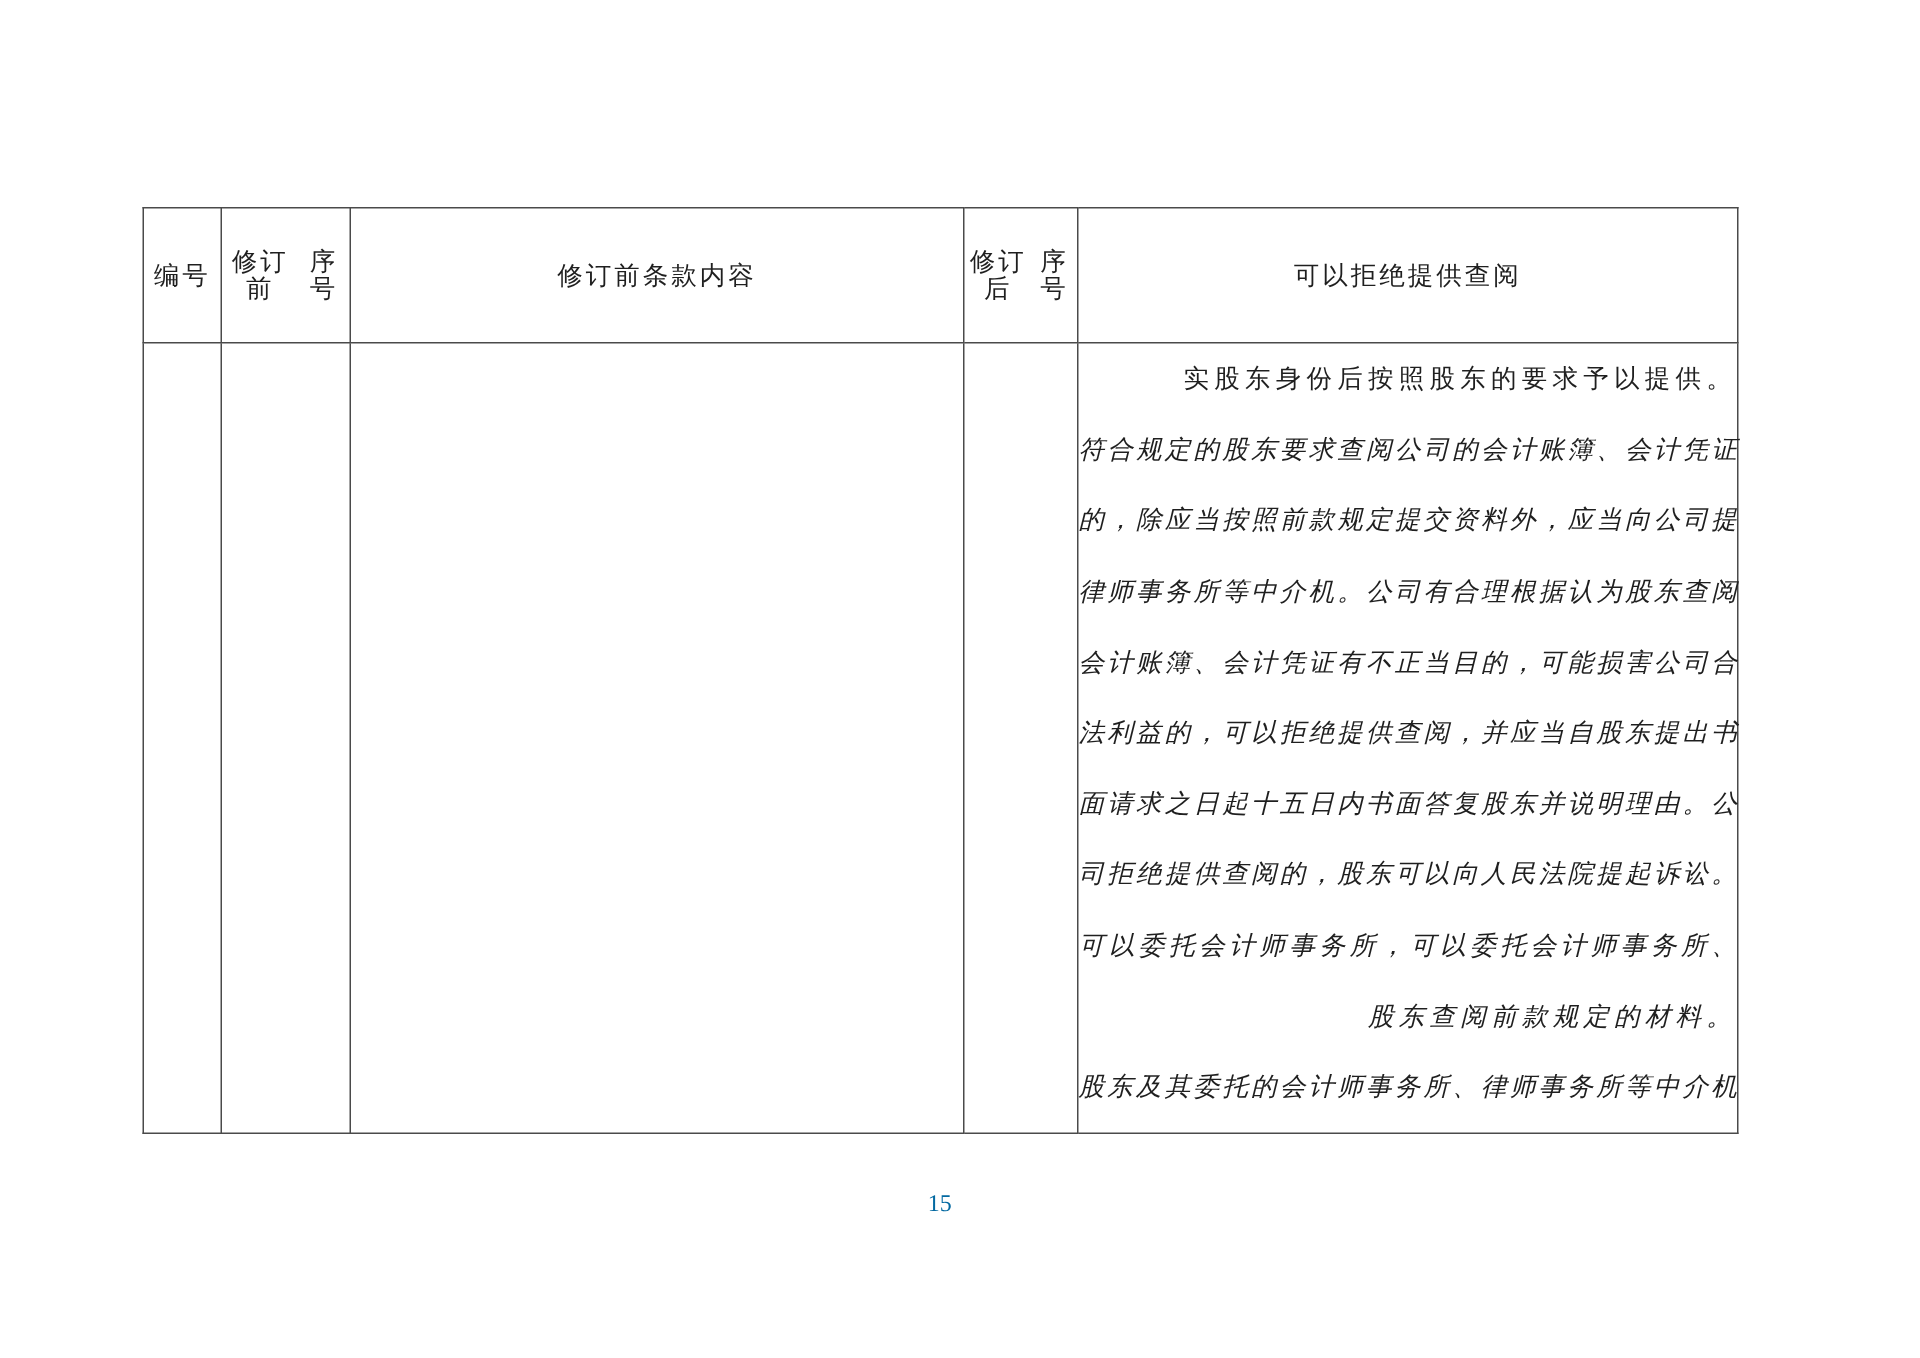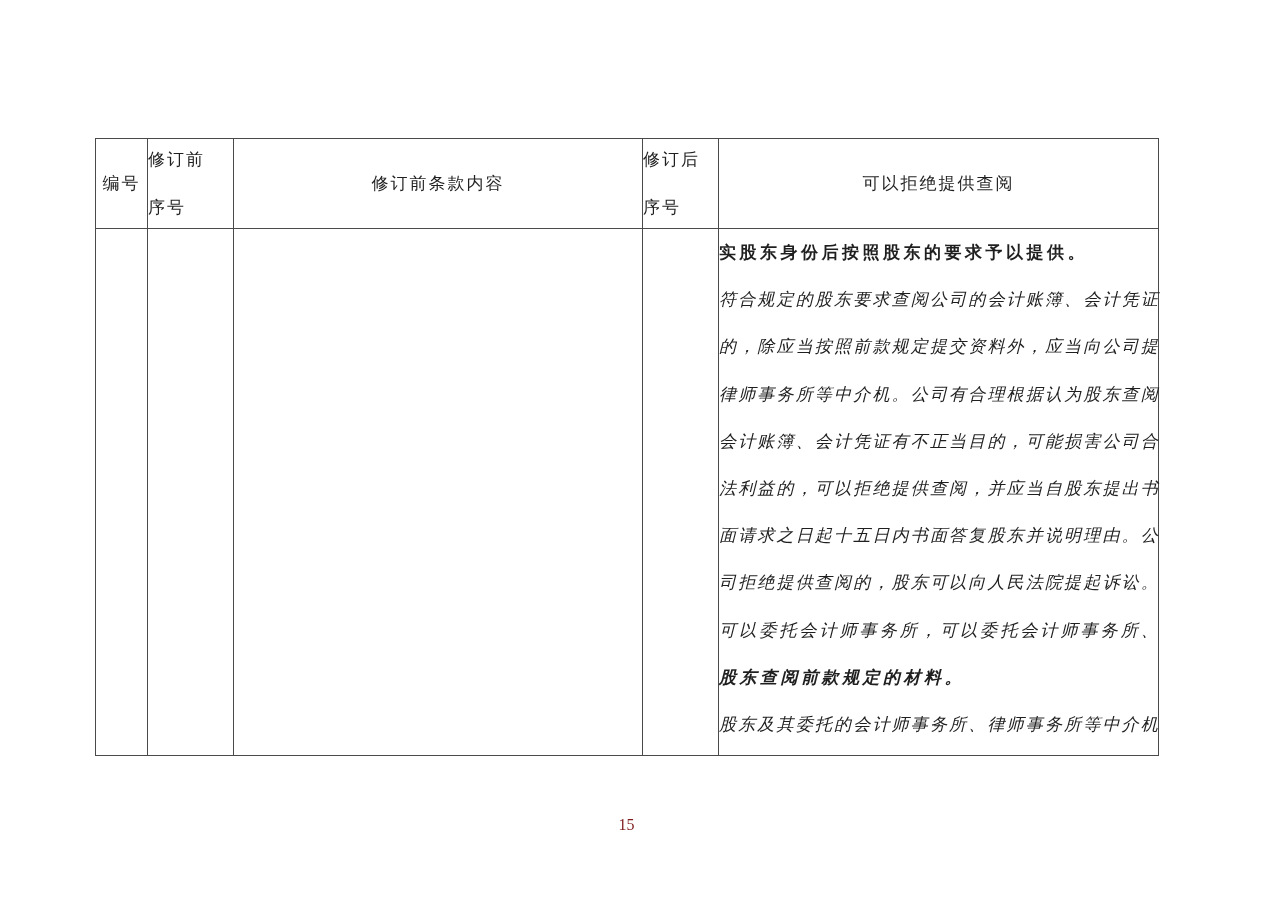--- a/index.html
+++ b/index.html
@@ -34,55 +34,54 @@
   .rev-table tbody tr { height: 527px; }
   .rev-table th {
     font-size: 17px;
     letter-spacing: 2px;
     text-align: center;
     vertical-align: middle;
     color: #1f1f1f;
   }
   .th-stack {
     display: flex;
-    flex-direction: column;
-    align-items: flex-start;
+    flex-direction: row;
+    align-items: flex-end;
     justify-content: center;
     row-gap: 30px;
     line-height: 18px;
   }
   .rev-table td { vertical-align: top; }
   .content-cell { padding: 5px 8px 0 6px; }
   .text-line {
     font-size: 17px;
     line-height: 47.2px;
     height: 47.2px;
     white-space: nowrap;
     letter-spacing: 0.2px;
   }
   .text-line.justify {
     white-space: normal;
     text-align: justify;
     text-align-last: justify;
     text-justify: inter-character;
   }
   .text-line.spread {
-    text-align: left;
+    text-align: right;
     letter-spacing: 3.5px;
-    font-weight: bold;
   }
   .para-italic .text-line { font-style: italic; }
   .page-number {
     position: absolute;
     left: 95px;
-    top: 816px;
+    top: 794px;
     width: 1063px;
     text-align: center;
     font-size: 16px;
-    color: #7f1d1d;
+    color: #0369a1;
   }
 </style>
 </head>
 <body>
 
 <div class="page">
 
   <table class="rev-table">
     <colgroup>
       <col style="width:52px">

